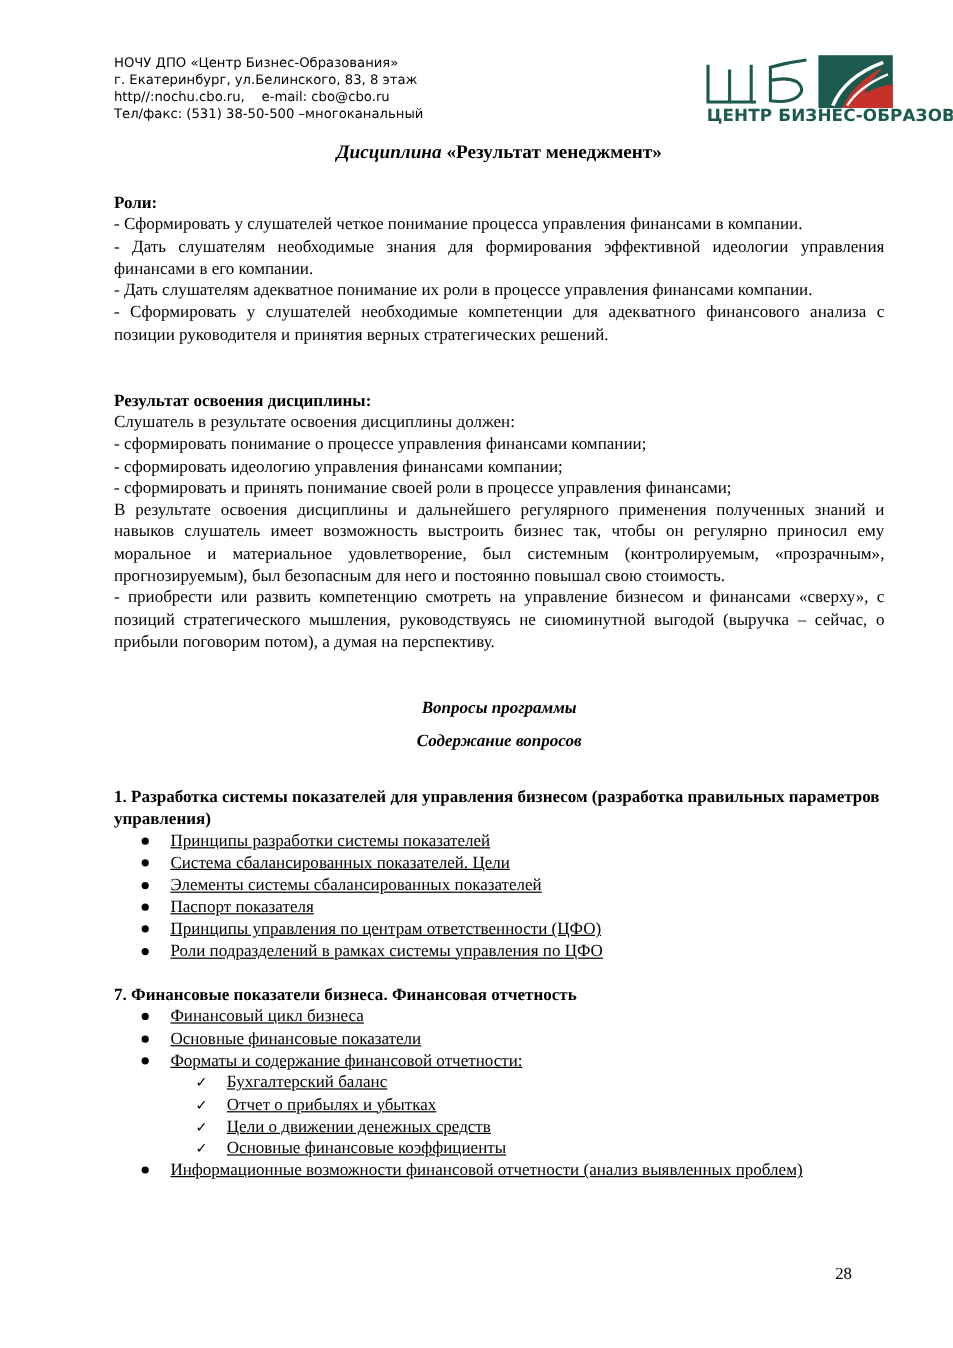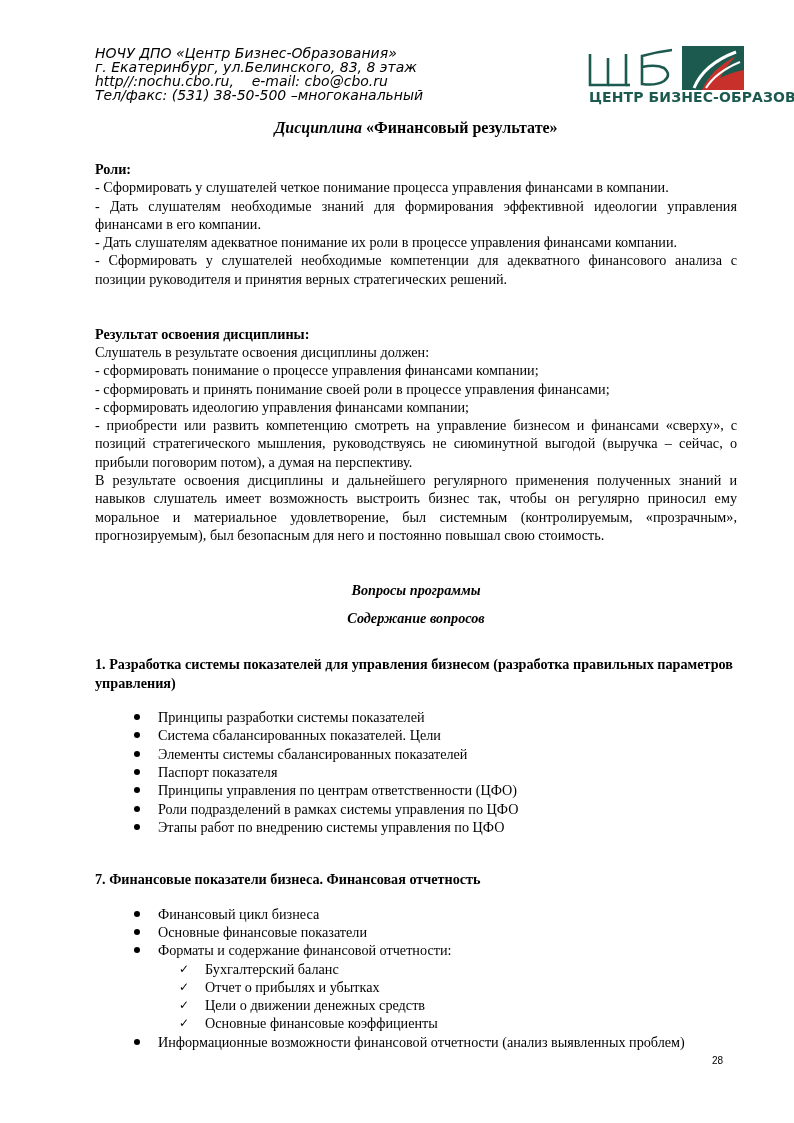--- a/index.html
+++ b/index.html
@@ -1,44 +1,44 @@
 <!DOCTYPE html>
 <html><head>
 <meta charset="utf-8">
 <style>
   html, body { margin: 0; padding: 0; background: #ffffff; }
   body { width: 794px; height: 1123px; position: relative; overflow: hidden; color: #000; }
   .page { position: absolute; left: 0; top: 0; width: 794px; height: 1123px; background: #fff; }
 
-  .header-info { position: absolute; left: 95px; top: 46px; font-family: "DejaVu Sans", sans-serif; font-size: 14px; line-height: 14px; color: #000; font-style: italic; }
+  .header-info { position: absolute; left: 95px; top: 46px; font-family: "DejaVu Sans", sans-serif; font-size: 11px; line-height: 14px; color: #000; }
   .header-info div { white-space: pre; }
 
   .logo { position: absolute; left: 586px; top: 40px; width: 162px; height: 66px; }
   .logo-caption { position: absolute; left: 589px; top: 89px; font-family: "DejaVu Sans", sans-serif; font-size: 14px; font-weight: bold; color: #1c5a4f; letter-spacing: 0.1px; white-space: nowrap; }
 
   .content { position: absolute; left: 95px; top: 117px; width: 642px; font-family: "Liberation Serif", serif; font-size: 14.2px; line-height: 18.3px; }
 
   .title { text-align: center; font-weight: bold; font-size: 16px; line-height: 22px; margin: 0 0 21px 0; }
   .title .it { font-style: italic; margin-top: 45px; }
 
   .section-head { font-weight: bold; margin: 0; }
   .para { text-align: justify; margin: 0; }
   .spacer { height: 18.3px; }
 
   .center-it { text-align: center; font-weight: bold; font-style: italic; margin: 10px; }
 
-  ul.bullets { list-style: none; margin: 16px; padding: 0 0 0 47px; }
+  ul.bullets { list-style: none; margin: 0; padding: 0 0 0 47px; text-decoration: underline; }
   ul.bullets li { position: relative; text-align: justify; }
   ul.bullets li .dot { position: absolute; left: -24px; top: 6px; width: 6px; height: 6px; border-radius: 50%; background: #000; }
 
   ul.checks { list-style: none; margin: 0; padding: 0 0 0 47px; }
   ul.checks li { position: relative; }
   ul.checks li .chk { position: absolute; left: -26px; top: 0; font-family: "DejaVu Sans", sans-serif; font-size: 12px; }
 
-  .page-number { position: absolute; left: 712px; top: 1055px; font-family: Liberation Sans, sans-serif; font-size: 10px; }
+  .page-number { position: absolute; left: 696px; top: 1055px; font-family: Liberation Serif, serif; font-size: 14px; }
 </style>
 </head>
 <body>
 
 <div class="page">
 
   <div class="header-info">
     <div>НОЧУ ДПО «Центр Бизнес-Образования»</div>
     <div>г. Екатеринбург, ул.Белинского, 83, 8 этаж</div>
     <div>http//:nochu.cbo.ru,    e-mail: cbo@cbo.ru</div>
@@ -57,57 +57,56 @@
     <path d="M116 50 Q124 30 150 16 Q140 26 134 38 Q146 32 158 30 L158 50 Z" fill="#c8312b"></path>
     <path d="M108 48 Q118 24 150 12" fill="none" stroke="#ffffff" stroke-width="3"></path>
     <path d="M120 48 Q130 32 154 22" fill="none" stroke="#ffffff" stroke-width="2"></path>
   </svg>
   <div class="logo-caption">ЦЕНТР БИЗНЕС-ОБРАЗОВАНИЯ</div>
 
   <div class="content">
 
     <p class="title">
       <span class="it">Дисциплина</span>
-      <span>«Финансовый результате»</span>
+      <span>«Результат менеджмент»</span>
     </p>
 
     <p class="section-head">Роли:</p>
     <p class="para">- Сформировать у слушателей четкое понимание процесса управления финансами в компании.</p>
-    <p class="para">- Дать слушателям необходимые знаний для формирования эффективной идеологии управления финансами в его компании.</p>
+    <p class="para">- Дать слушателям необходимые знания для формирования эффективной идеологии управления финансами в его компании.</p>
     <p class="para">- Дать слушателям адекватное понимание их роли в процессе управления финансами компании.</p>
     <p class="para">- Сформировать у слушателей необходимые компетенции для адекватного финансового анализа с позиции руководителя и принятия верных стратегических решений.</p>
 
     <div class="spacer"></div>
     <div class="spacer"></div>
 
     <p class="section-head">Результат освоения дисциплины:</p>
     <p class="para">Слушатель в результате освоения дисциплины должен:</p>
     <p class="para">- сформировать понимание о процессе управления финансами компании;</p>
+    <p class="para">- сформировать идеологию управления финансами компании;</p>
     <p class="para">- сформировать и принять понимание своей роли  в процессе управления финансами;</p>
-    <p class="para">- сформировать идеологию управления финансами компании;</p>
+    <p class="para">В результате освоения дисциплины и дальнейшего регулярного применения полученных знаний и навыков слушатель имеет возможность выстроить бизнес так, чтобы он регулярно приносил ему моральное и материальное удовлетворение, был системным (контролируемым, «прозрачным», прогнозируемым), был безопасным для него и постоянно повышал свою стоимость.</p>
     <p class="para">- приобрести или развить компетенцию смотреть на управление бизнесом и финансами «сверху», с позиций стратегического мышления, руководствуясь не сиюминутной выгодой (выручка – сейчас, о прибыли поговорим потом), а думая на перспективу.</p>
-    <p class="para">В результате освоения дисциплины и дальнейшего регулярного применения полученных знаний и навыков слушатель имеет возможность выстроить бизнес так, чтобы он регулярно приносил ему моральное и материальное удовлетворение, был системным (контролируемым, «прозрачным», прогнозируемым), был безопасным для него и постоянно повышал свою стоимость.</p>
 
     <div class="spacer"></div>
     <div class="spacer" style="height:8px"></div>
 
     <p class="center-it">Вопросы программы</p>
     <p class="center-it">Содержание вопросов</p>
 
     <div class="spacer"></div>
 
     <p class="section-head">1. Разработка системы показателей для управления бизнесом (разработка правильных параметров управления)</p>
     <ul class="bullets">
       <li><span class="dot"></span><span>Принципы разработки системы показателей</span></li>
       <li><span class="dot"></span><span>Система сбалансированных показателей. Цели</span></li>
       <li><span class="dot"></span><span>Элементы системы сбалансированных показателей</span></li>
       <li><span class="dot"></span><span>Паспорт показателя</span></li>
       <li><span class="dot"></span><span>Принципы управления по центрам ответственности (ЦФО)</span></li>
       <li><span class="dot"></span><span>Роли подразделений в рамках системы управления по ЦФО</span></li>
-      <li><span class="dot"></span><span>Этапы работ по внедрению системы управления по ЦФО</span></li>
     </ul>
 
     <div class="spacer"></div>
 
     <p class="section-head">7. Финансовые показатели бизнеса. Финансовая отчетность</p>
     <ul class="bullets">
       <li><span class="dot"></span><span>Финансовый цикл бизнеса</span></li>
       <li><span class="dot"></span><span>Основные финансовые показатели</span></li>
       <li><span class="dot"></span><span>Форматы и содержание финансовой отчетности:</span>
         <ul class="checks">

